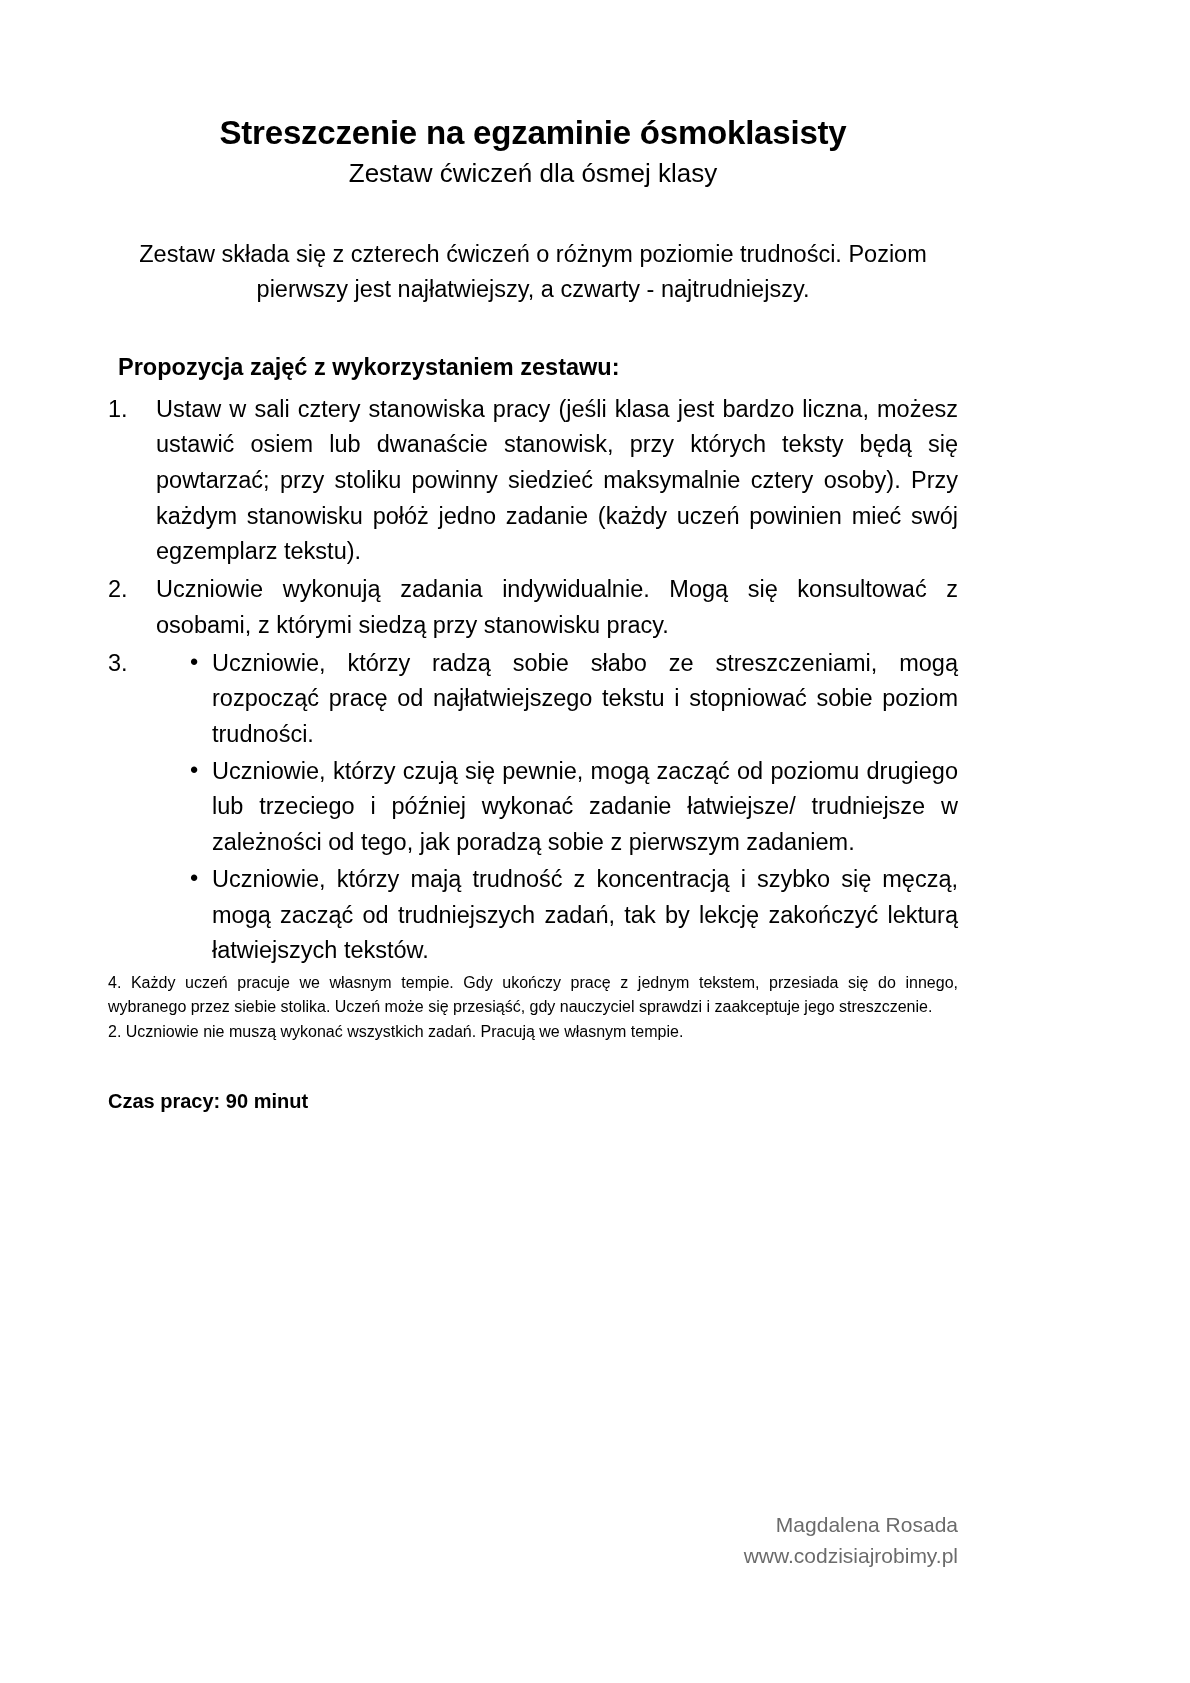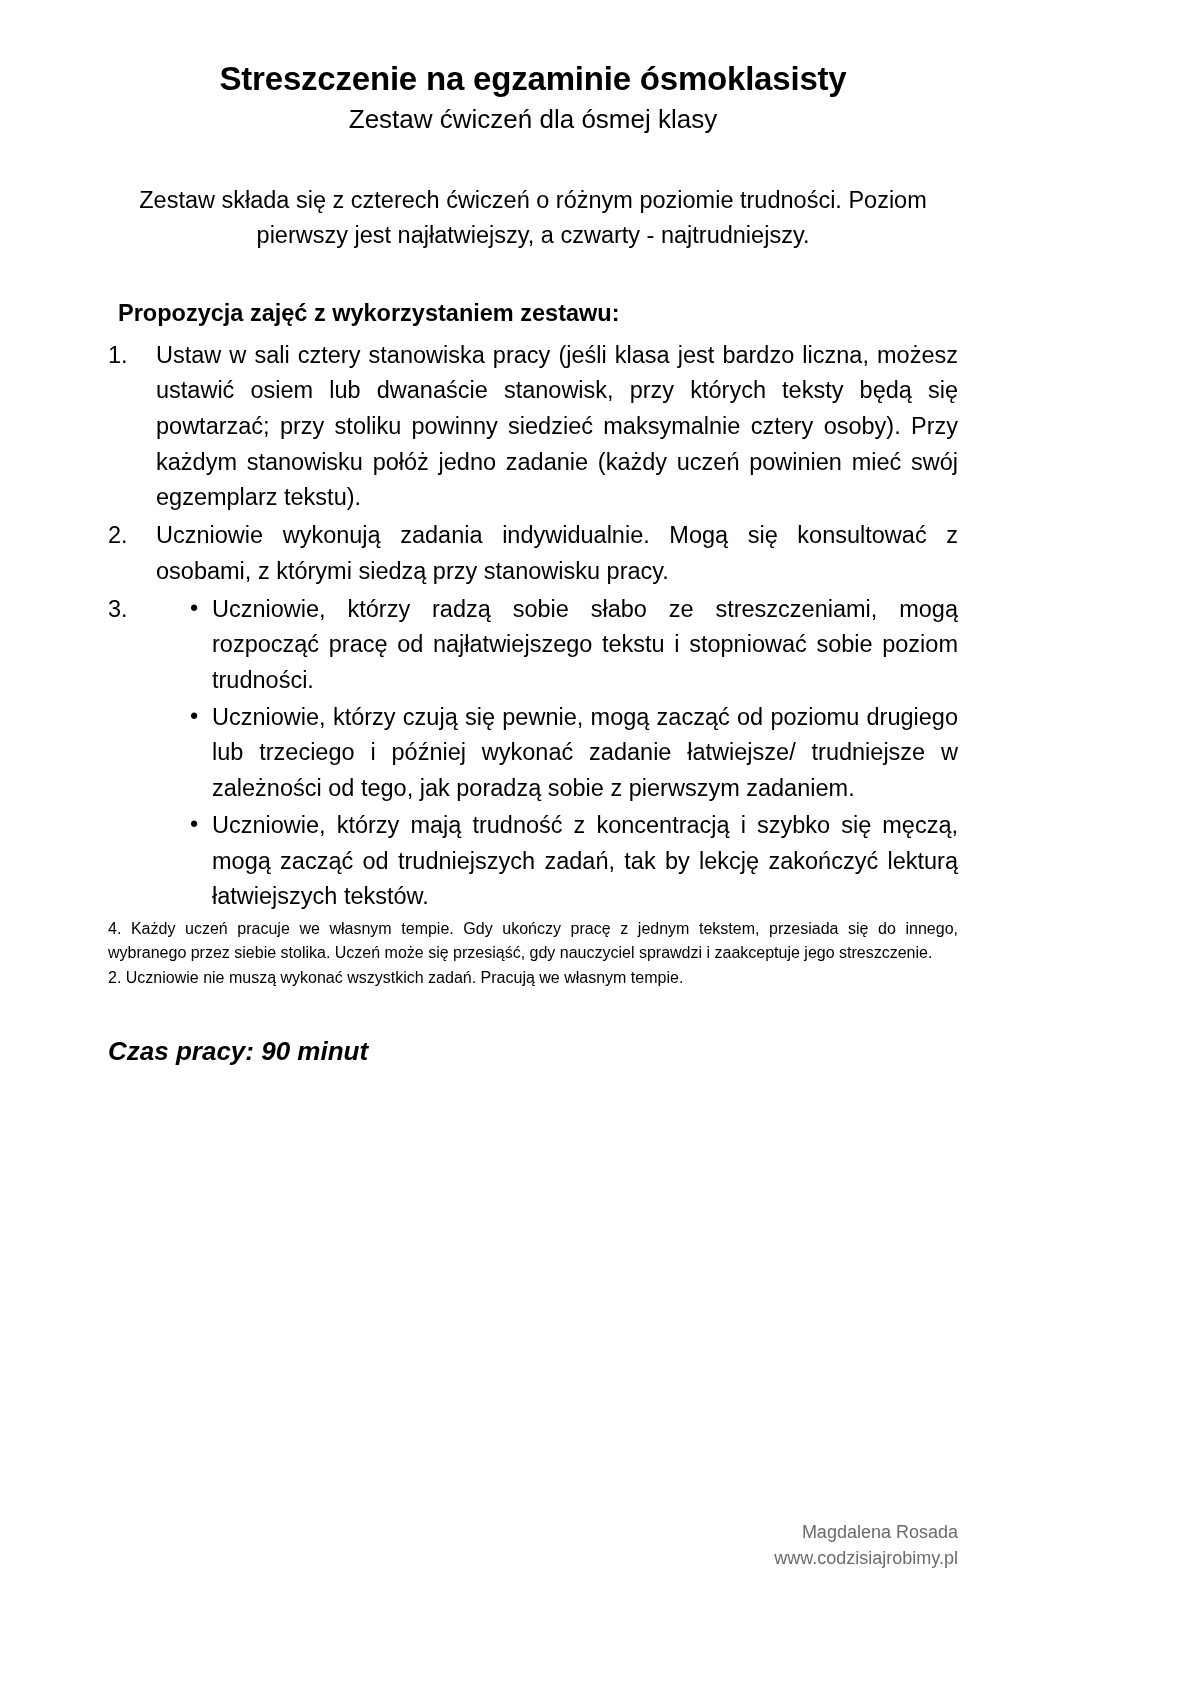--- a/index.html
+++ b/index.html
@@ -12,21 +12,21 @@
     height: 1683px;
     font-family: "Liberation Sans", sans-serif;
     color: #000000;
     position: relative;
     overflow: hidden;
   }
   .page {
     box-sizing: border-box;
     width: 1066px;
     height: 1683px;
-    padding: 59px 108px 0 108px;
+    padding: 113px 108px 0 108px;
     position: relative;
   }
   .doc-title {
     text-align: center;
     font-size: 33px;
     font-weight: bold;
     line-height: 1.2;
     margin: 0;
     letter-spacing: -0.2px;
   }
@@ -91,31 +91,30 @@
     line-height: 1.52;
   }
   .plain-para {
     font-size: 16px;
     line-height: 1.52;
     text-align: justify;
     margin: 0;
   }
   .time-note {
     margin-top: 46px;
-    font-size: 26px;
+    font-size: 20px;
     font-weight: bold;
-    font-style: italic;
   }
   .footer {
     position: absolute;
     right: 108px;
     bottom: 112px;
     text-align: right;
     color: #6b6b6b;
-    font-size: 18px;
+    font-size: 21px;
     line-height: 1.45;
   }
 </style>
 </head>
 <body>
 
 <div class="page">
 
   <h1 class="doc-title">Streszczenie na egzaminie ósmoklasisty</h1>
   <h2 class="doc-subtitle">Zestaw ćwiczeń dla ósmej klasy</h2>

